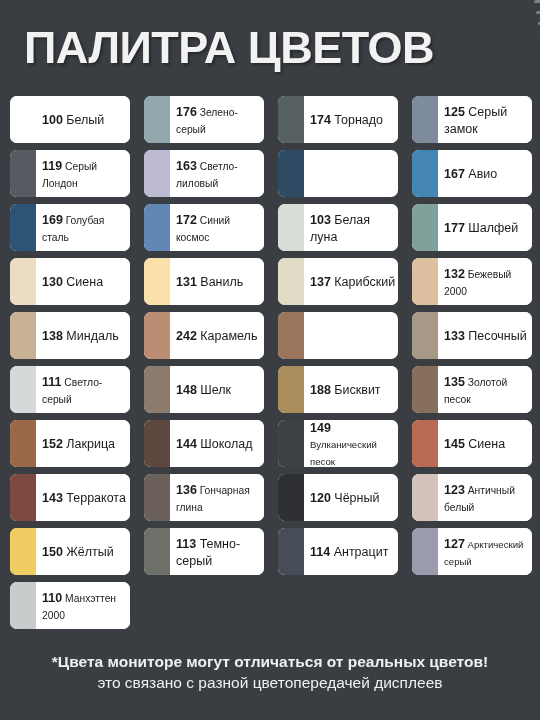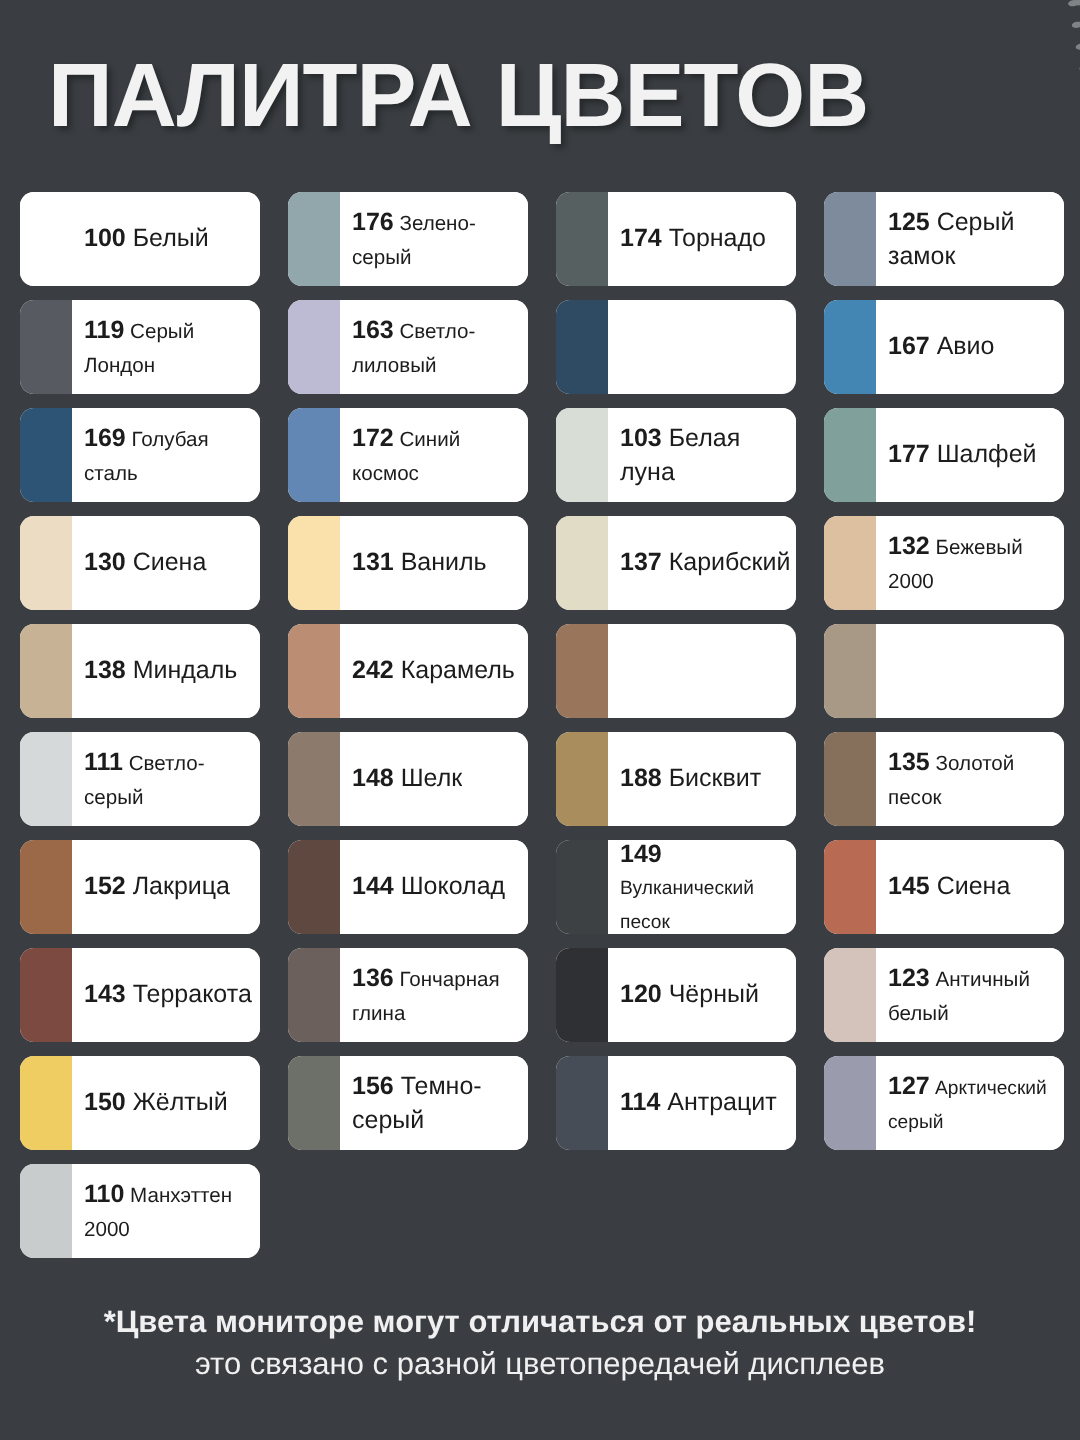--- a/index.html
+++ b/index.html
@@ -367,20 +367,23 @@
       <div class="swatch-color" style="background: rgb(187, 142, 115);"></div>
       <div class="swatch-label">
         <span class="swatch-text"><span class="swatch-code">242</span><span class="swatch-name"> Карамель</span></span>
       </div>
     </div>
     <div class="swatch">
       <div class="swatch-color" style="background: rgb(153, 117, 92);"></div>
     </div>
     <div class="swatch">
       <div class="swatch-color" style="background: rgb(168, 152, 134);"></div>
+      <div class="swatch-label">
+        <span class="swatch-text"><span class="swatch-code">133</span><span class="swatch-name"> Песочный</span></span>
+      </div>
     </div>
     <div class="swatch">
       <div class="swatch-color" style="background: rgb(214, 217, 218);"></div>
       <div class="swatch-label">
         <span class="swatch-text sm"><span class="swatch-code">111</span><span class="swatch-name"> Светло-серый</span></span>
       </div>
     </div>
     <div class="swatch">
       <div class="swatch-color" style="background: rgb(140, 122, 108);"></div>
       <div class="swatch-label">
@@ -449,21 +452,21 @@
     </div>
     <div class="swatch">
       <div class="swatch-color" style="background: rgb(239, 205, 99);"></div>
       <div class="swatch-label">
         <span class="swatch-text"><span class="swatch-code">150</span><span class="swatch-name"> Жёлтый</span></span>
       </div>
     </div>
     <div class="swatch">
       <div class="swatch-color" style="background: rgb(109, 112, 105);"></div>
       <div class="swatch-label">
-        <span class="swatch-text"><span class="swatch-code">156</span><span class="swatch-name"> Темно-серый</span></span>
+        <span class="swatch-text"><span class="swatch-code">113</span><span class="swatch-name"> Темно-серый</span></span>
       </div>
     </div>
     <div class="swatch">
       <div class="swatch-color" style="background: rgb(71, 77, 87);"></div>
       <div class="swatch-label">
         <span class="swatch-text"><span class="swatch-code">114</span><span class="swatch-name"> Антрацит</span></span>
       </div>
     </div>
     <div class="swatch">
       <div class="swatch-color" style="background: rgb(154, 156, 174);"></div>

